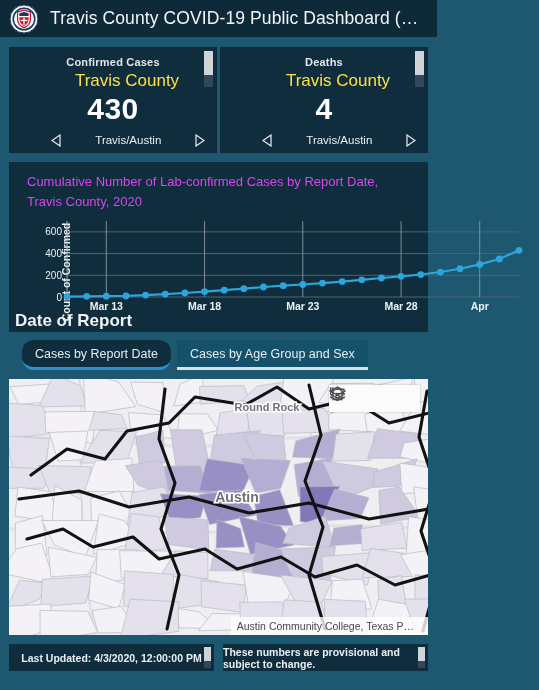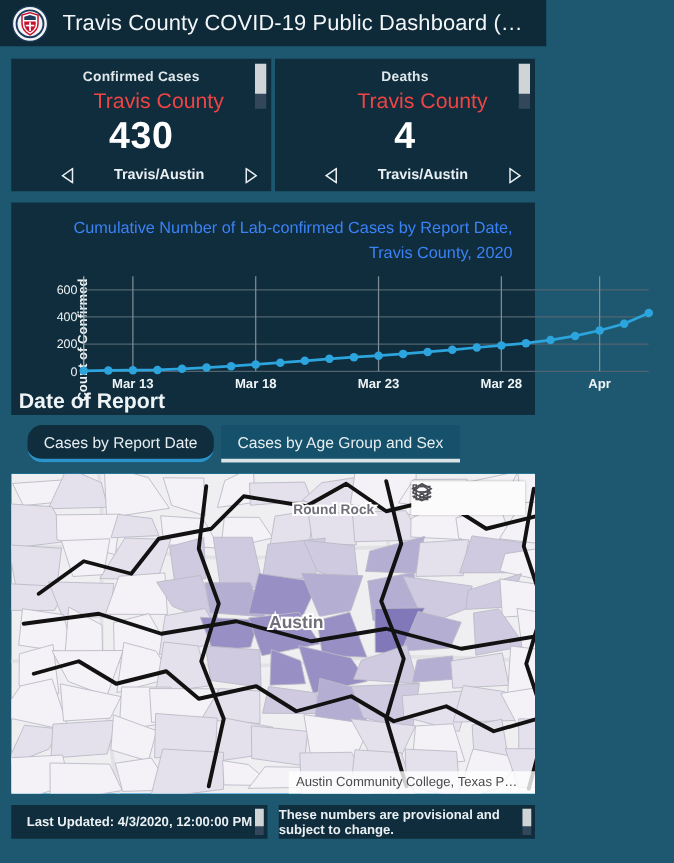--- a/index.html
+++ b/index.html
@@ -36,44 +36,44 @@
     width: 9px; height: 36px; background: #32485a;
   }
   .card-scroll i {
     display: block; width: 9px; height: 24px; background: #cfd4d7;
   }
   .card-body {
     flex: 1 1 auto; text-align: center;
     padding-top: 9px;
   }
   .card-label { color: #dfe7ea; font-size: 11px; font-weight: bold; letter-spacing: .2px; }
-  .card-sub { color: #ef4444; font-size: 17px; margin-top: 3px; padding-left: 28px; }
+  .card-sub { color: #fde047; font-size: 17px; margin-top: 3px; padding-left: 28px; }
   .card-value { color: #ffffff; font-size: 30px; font-weight: bold; margin-top: 1px; letter-spacing: .5px; }
   .card-foot {
     height: 28px; display: flex; align-items: center; justify-content: space-between;
     padding: 0 9px; position: relative;
   }
   .card-foot .arrow {
     width: 16px; height: 18px; display: flex; align-items: center; justify-content: center;
     color: #e8eef1; font-size: 15px; line-height: 1;
   }
-  .card-foot .cat { color: #e9eff2; font-size: 11.5px; font-weight: bold; }
+  .card-foot .cat { color: #e9eff2; font-size: 11.5px; font-weight: normal; }
   .card-foot-bar {
     position: absolute; left: 0; right: 0; bottom: 0; height: 28px;
     background: #17495f; z-index: 0;
   }
   .card-foot > * { position: relative; z-index: 1; }
 
   
   .chart-panel {
     margin: 9px 9px 0 9px; background: #0f2d3d;
     height: 170px; padding: 10px 6px 4px 6px; position: relative;
   }
   .chart-title {
-    color: #3b82f6; font-size: 13px; text-align: right;
+    color: #d946ef; font-size: 13px; text-align: left;
     line-height: 1.5; padding: 0 12px;
   }
   .plot-wrap { position: relative; height: 110px; margin-top: 6px; }
   .ylabel {
     position: absolute; left: 2px; top: 50%;
     transform: translateY(-50%) rotate(-90deg); transform-origin: center;
     color: #eef3f5; font-size: 10.5px; font-weight: bold; white-space: nowrap;
   }
   .chart-svg { position: absolute; left: 22px; top: 0; }
   .xlabel {

